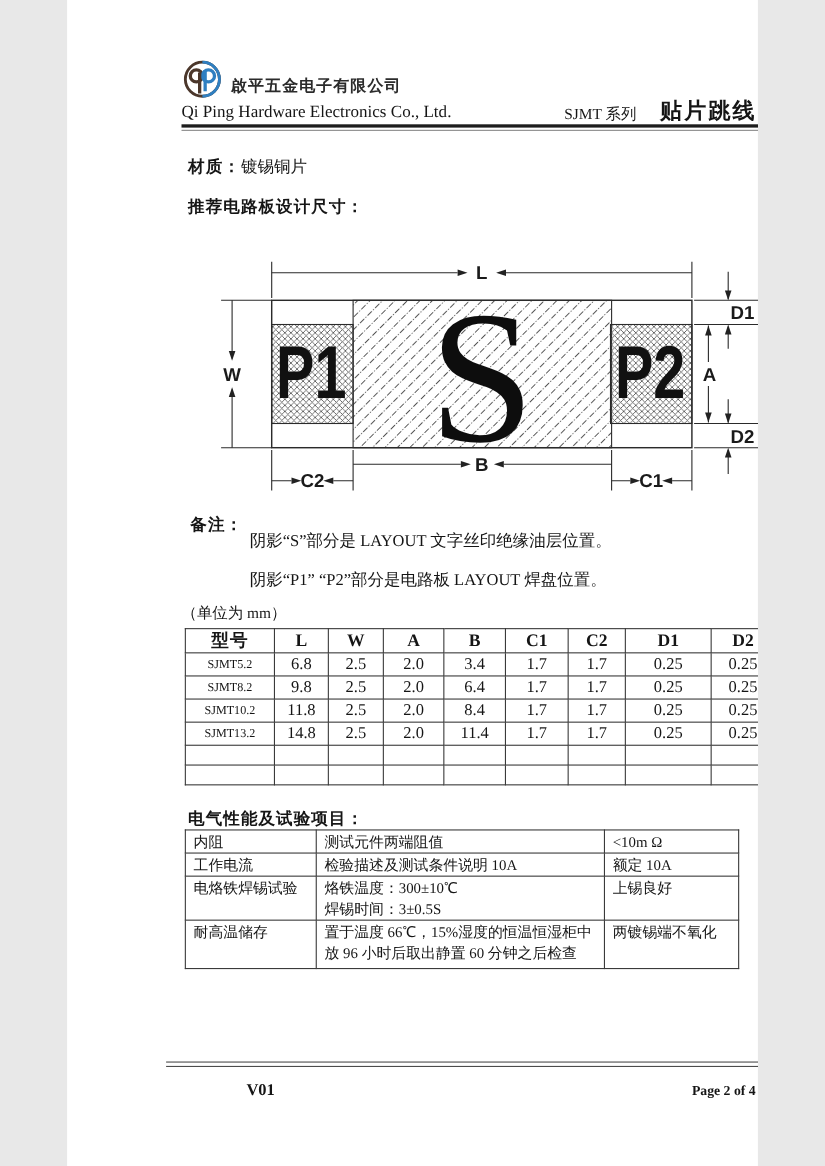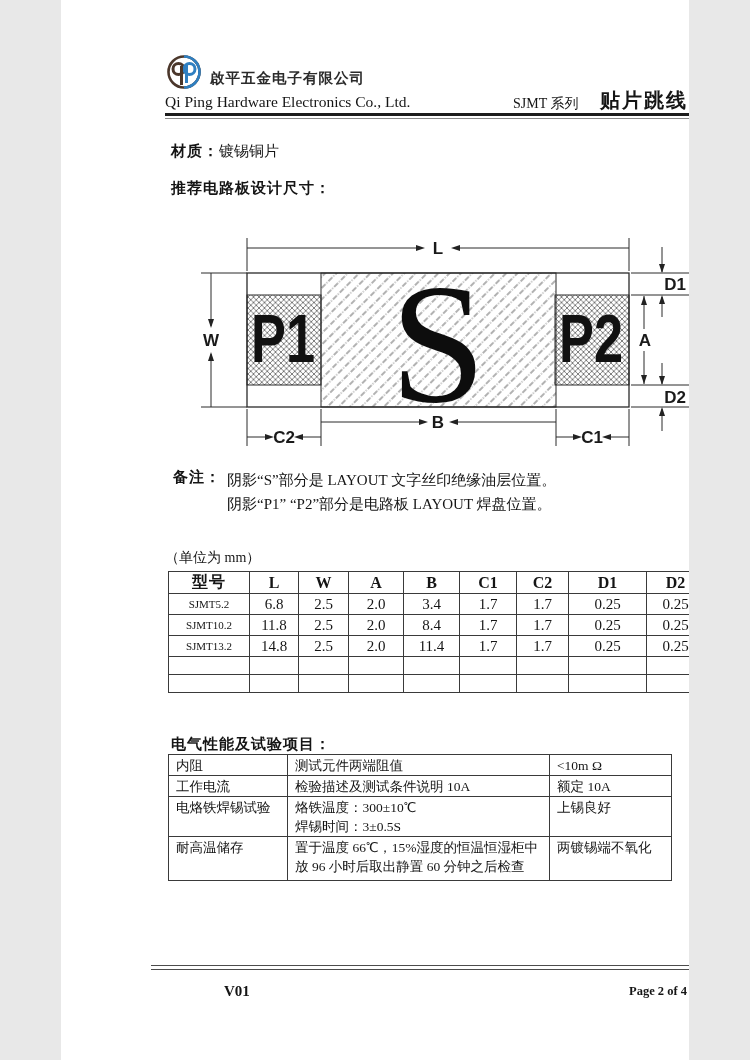--- a/index.html
+++ b/index.html
@@ -22,21 +22,21 @@
   .sec-pcb { left:110px; top:179px; }
   .sec-elec { left:110px; top:735px; }
 
   .diagram { position:absolute; left:130px; top:222px; }
   .dim-label { font-family:"Liberation Sans", sans-serif; font-weight:bold; font-size:17px; fill:#1a1a1a; }
   .pad-label { font-family:"Liberation Sans", sans-serif; font-weight:bold; fill:#111; }
   .s-label   { font-family:"Liberation Serif", serif; fill:#0d0d0d; }
 
   .notes { position:absolute; left:112px; top:468px; font-size:15px; display:flex; }
   .notes .lbl { font-weight:bold; white-space:nowrap; margin-right:6px; letter-spacing:1px; }
-  .notes .txt div { line-height:24px; }
+  .notes .txt div { line-height:24px;margin-top:12px; }
 
   .unit-note { position:absolute; left:104px; top:549px; font-size:14px; }
 
   
   table { border-collapse:collapse; table-layout:fixed; background:#fff; }
   td, th { border:1px solid #3a3a3a; overflow:hidden; white-space:nowrap; }
   .t1 { position:absolute; left:107px; top:571px; width:537px; border:1.5px solid #2e2e2e; }
   .t1 th { height:21px; font-size:16px; }
   .t1 th.cn { font-size:16px; letter-spacing:1px; }
   .t1 td { height:21px; text-align:center; font-size:15px; }
@@ -205,20 +205,31 @@
       <td>6.8</td>
       <td>2.5</td>
       <td>2.0</td>
       <td>3.4</td>
       <td>1.7</td>
       <td>1.7</td>
       <td>0.25</td>
       <td>0.25</td>
     </tr>
     <tr>
+      <td class="model">SJMT8.2</td>
+      <td>9.8</td>
+      <td>2.5</td>
+      <td>2.0</td>
+      <td>6.4</td>
+      <td>1.7</td>
+      <td>1.7</td>
+      <td>0.25</td>
+      <td>0.25</td>
+    </tr>
+    <tr>
       <td class="model">SJMT10.2</td>
       <td>11.8</td>
       <td>2.5</td>
       <td>2.0</td>
       <td>8.4</td>
       <td>1.7</td>
       <td>1.7</td>
       <td>0.25</td>
       <td>0.25</td>
     </tr>

